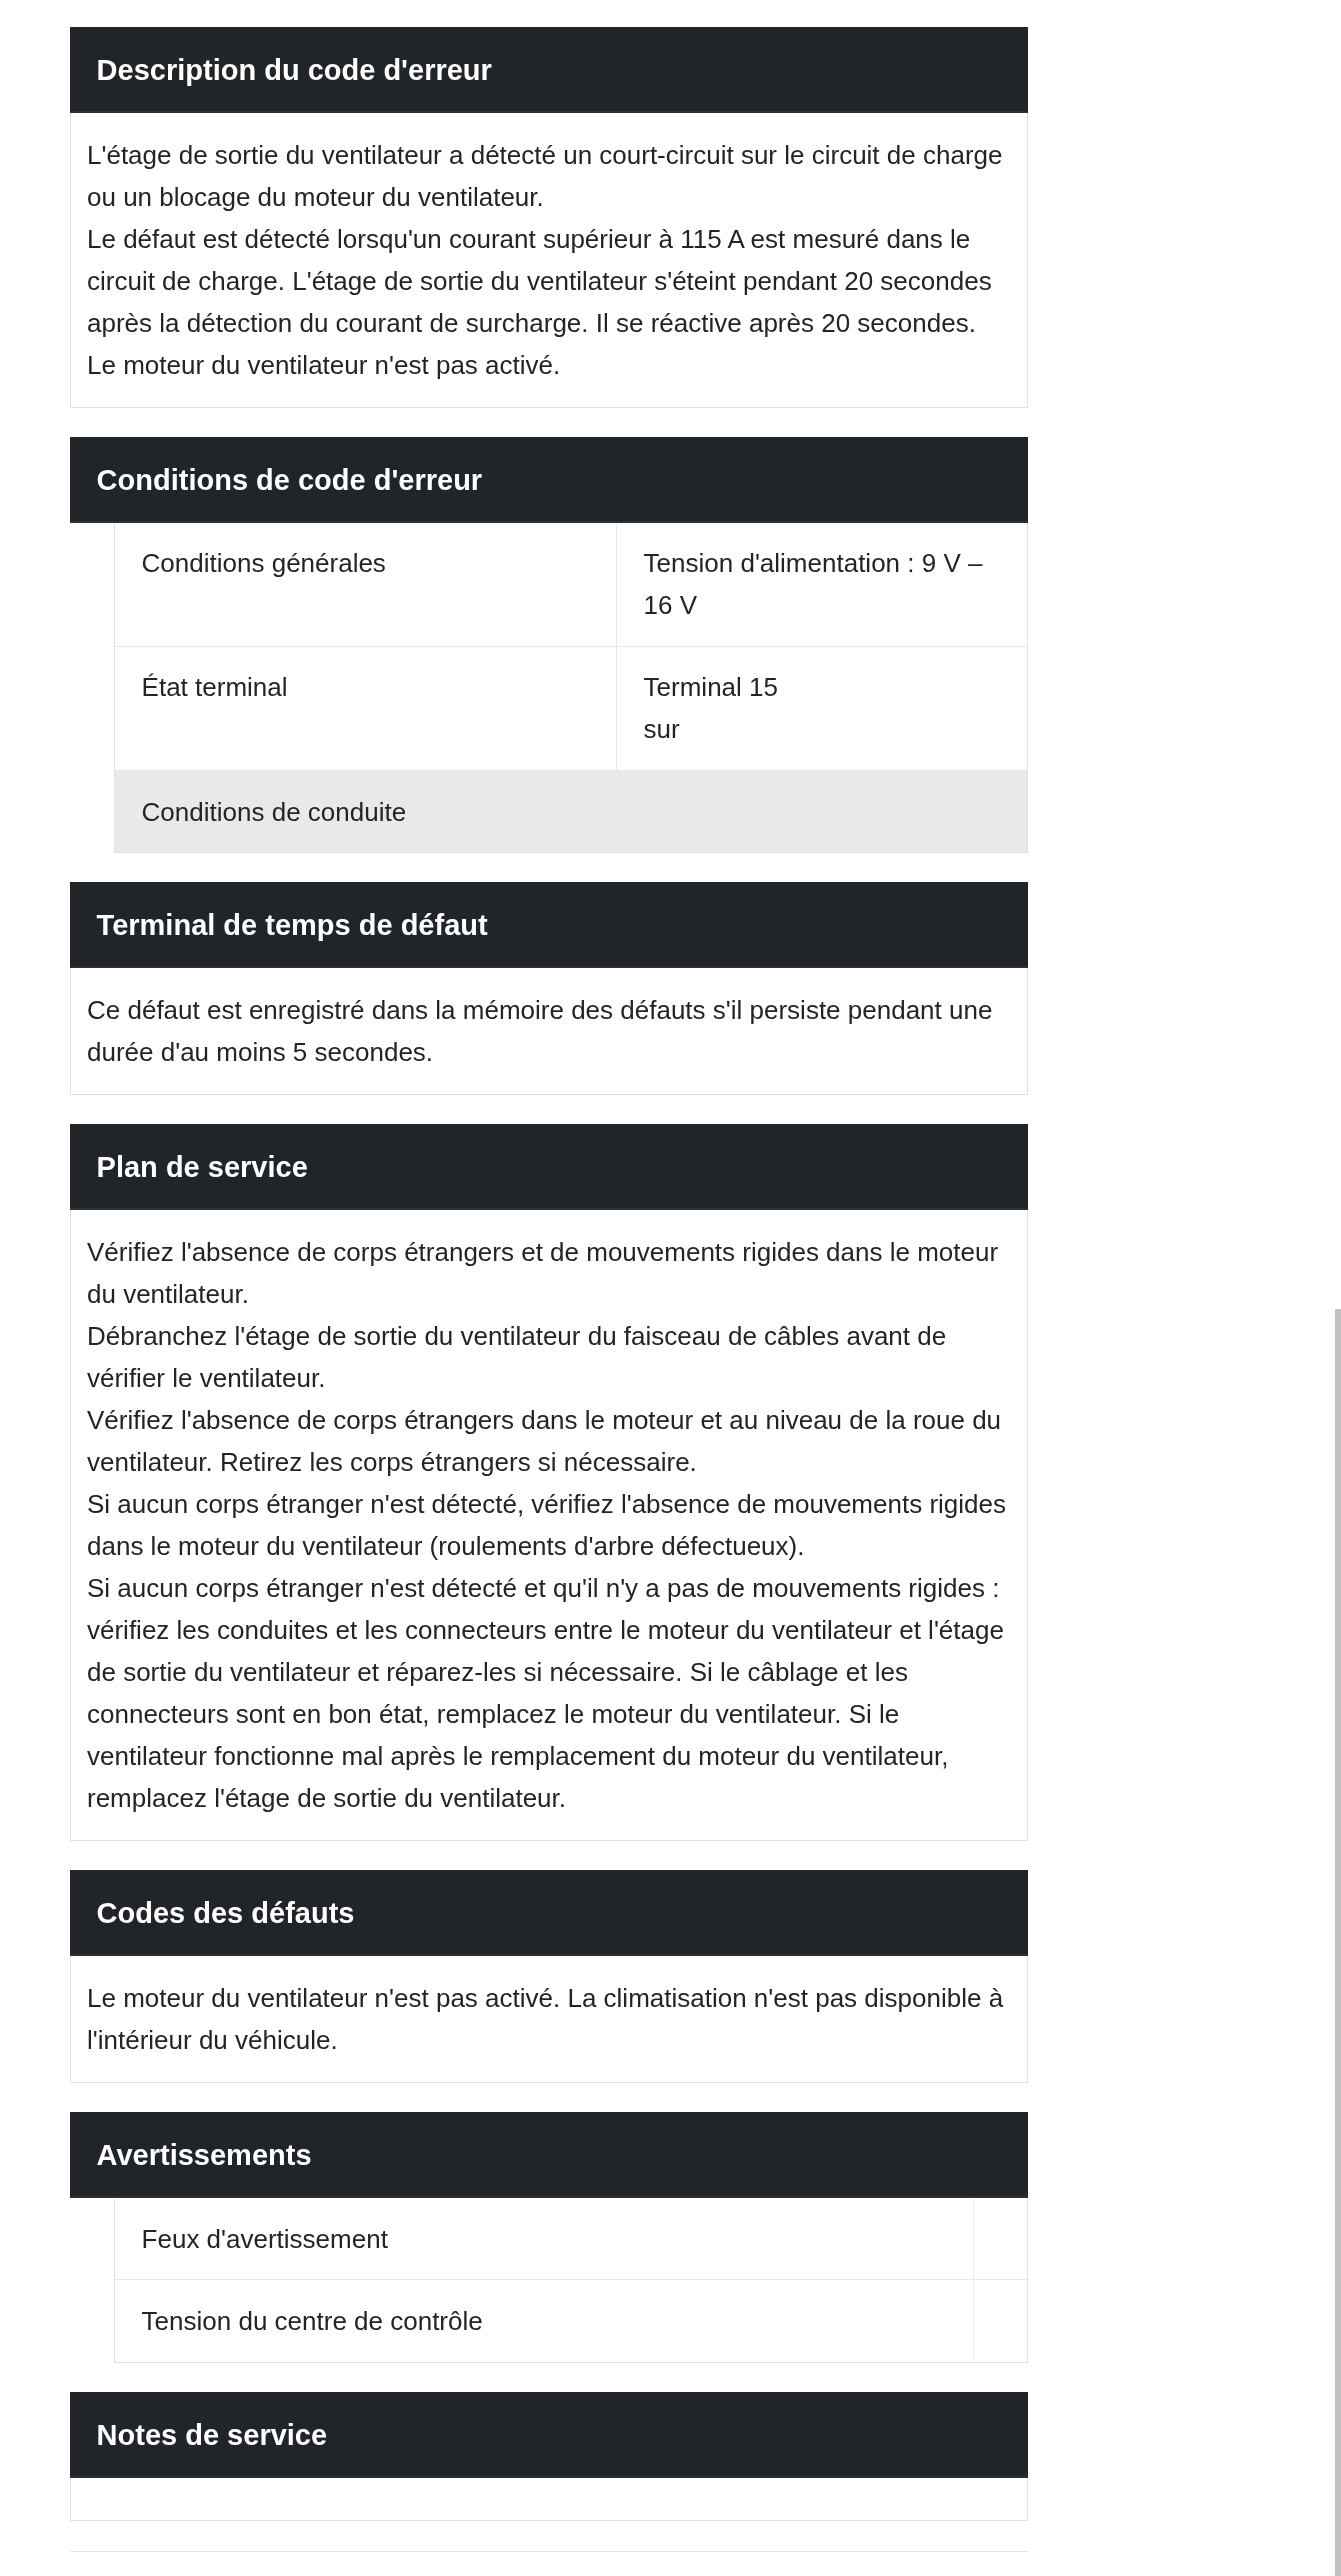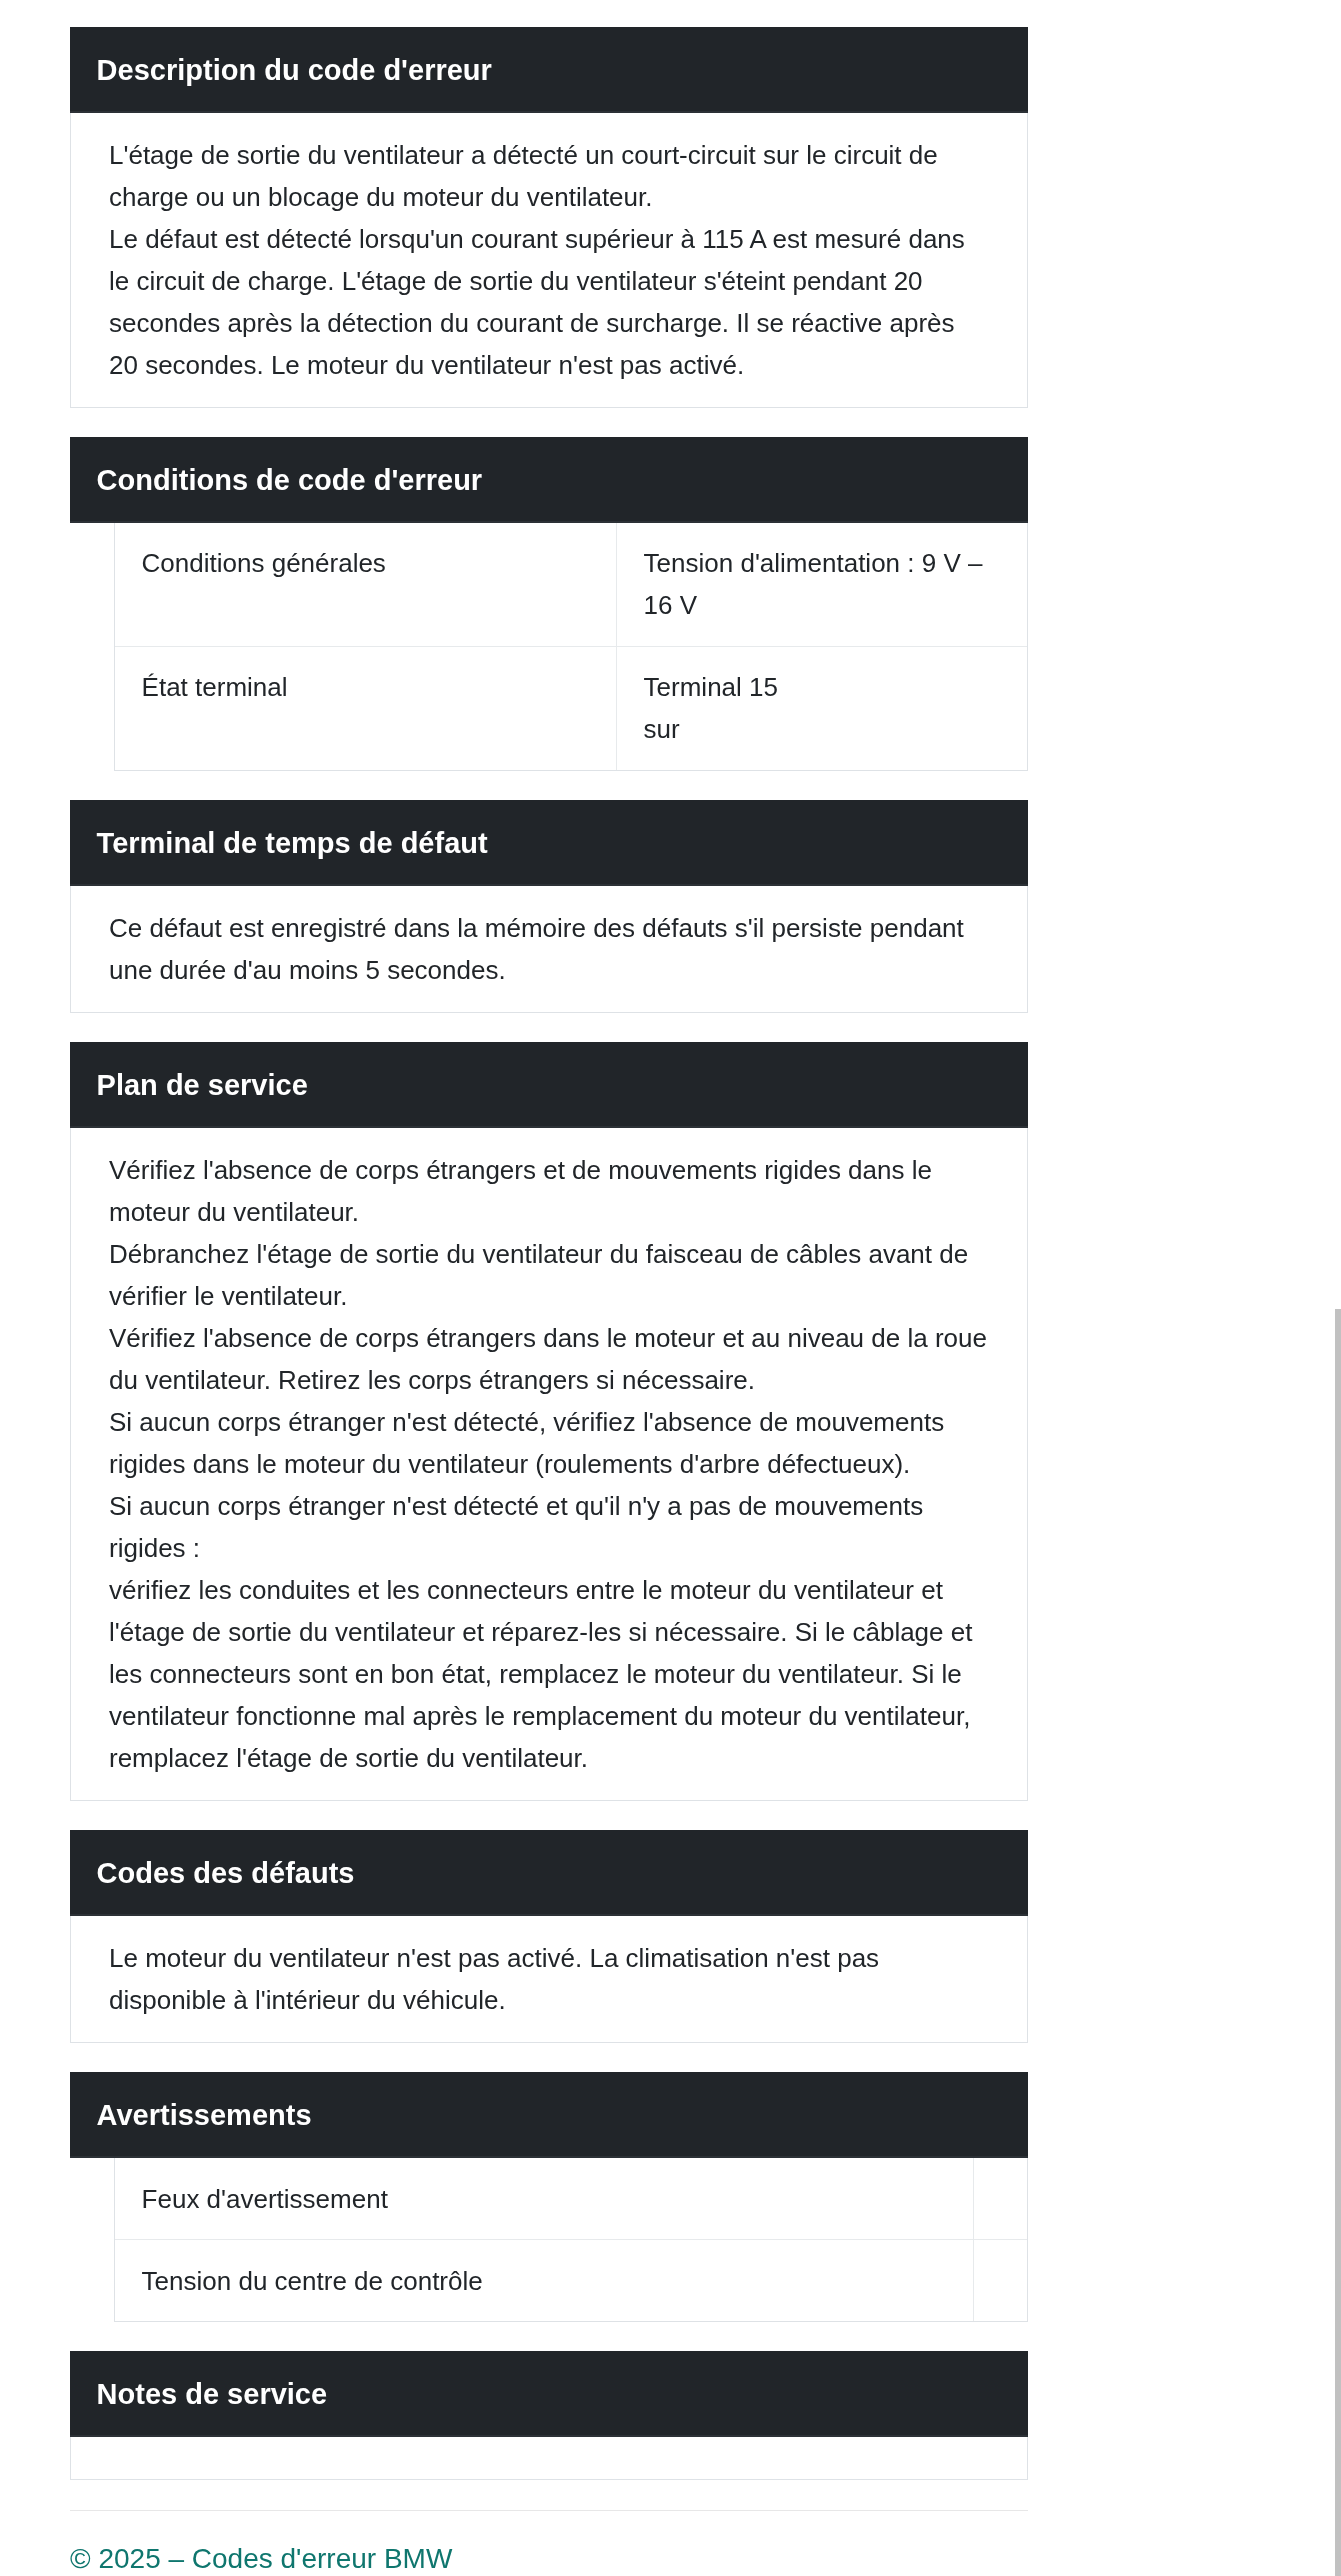--- a/index.html
+++ b/index.html
@@ -34,21 +34,21 @@
     padding: 0 26.6px;
     border-bottom: 2.8px solid #2c3136;
     box-sizing: border-box;
   }
   .section-body {
     border: 0.7px solid #dee2e6;
     border-top: none;
     background: #ffffff;
     font-size: 26px;
     line-height: 42px;
-    padding: 21px 38px;
+    padding: 21px 16px;
     box-sizing: border-box;
   }
   .section-body.table-body {
     padding: 0;
     margin-left: 44px;
   }
   .section-body.empty-body {
     height: 43px;
     padding: 0;
   }
@@ -115,20 +115,24 @@
     <div class="section-body table-body conditions-table">
       <div class="trow">
         <div class="tcell label-cell">Conditions générales</div>
         <div class="tcell value-cell pre">Tension d'alimentation : 9 V – 16 V</div>
       </div>
       <div class="trow">
         <div class="tcell label-cell">État terminal</div>
         <div class="tcell value-cell pre">Terminal 15
 sur</div>
       </div>
+      <div class="trow muted">
+        <div class="tcell label-cell">Conditions de conduite</div>
+        <div class="tcell value-cell pre"></div>
+      </div>
     </div>
   </div>
 
   <div class="section">
     <div class="section-header">Terminal de temps de défaut</div>
     <div class="section-body pre">Ce défaut est enregistré dans la mémoire des défauts s'il persiste pendant une durée d'au moins 5 secondes.</div>
   </div>
 
   <div class="section">
     <div class="section-header">Plan de service</div>

